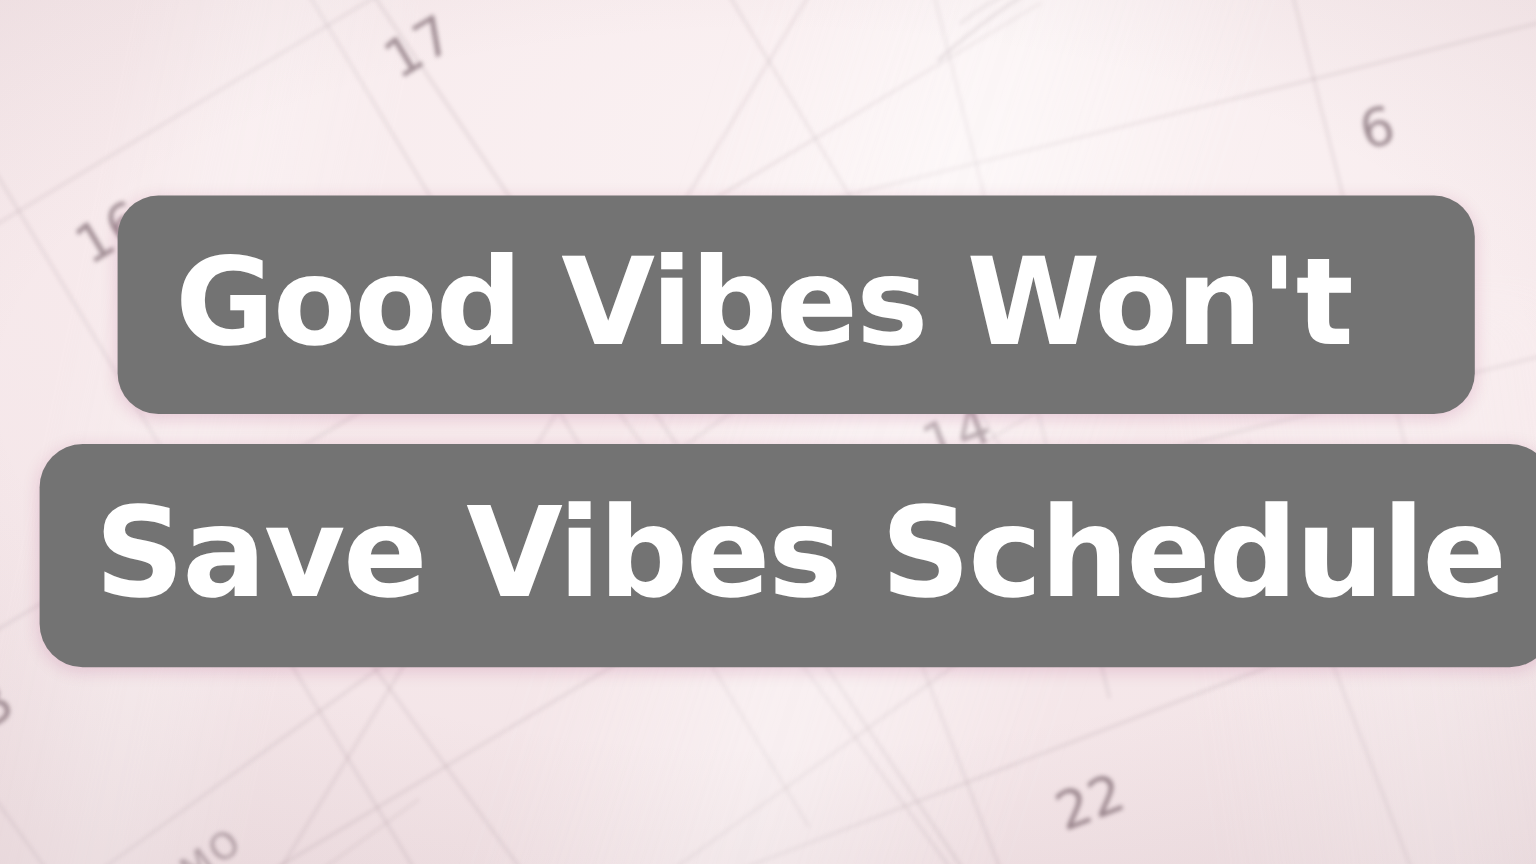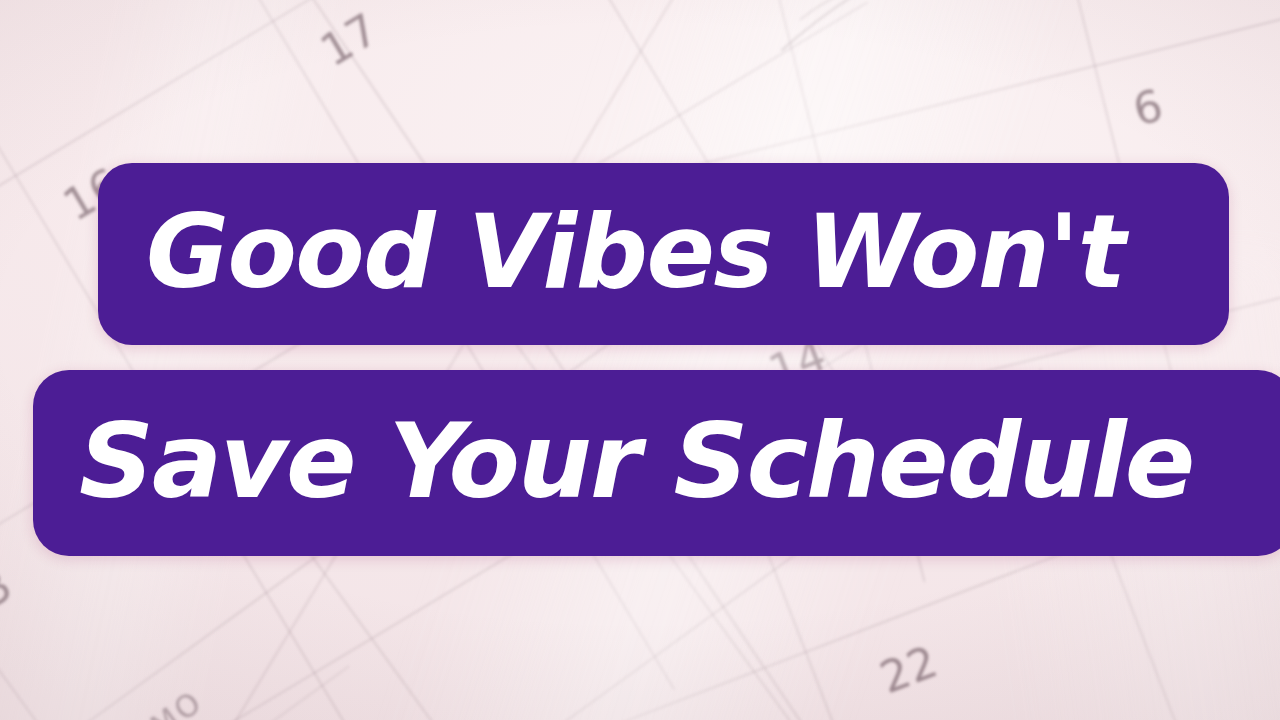--- a/index.html
+++ b/index.html
@@ -117,23 +117,22 @@
     position: absolute;
     inset: -40px;
     filter: blur(1.6px);
   }
 
   
   .bar {
     position: absolute;
     display: flex;
     align-items: center;
-    background: #4c1d95;
+    background: #737373;
     box-shadow: 0 3px 14px rgba(140, 0, 80, 0.16);
-    font-style: italic;
   }
   #bar-1 {
     left: 98px;
     top: 163px;
     width: 1083px;
     height: 182px;
     border-radius: 34px;
     padding-left: 48px;
   }
   #bar-2 {
@@ -235,16 +234,16 @@
     <div class="sheen s2"></div>
     <div class="sheen s3"></div>
     <div class="vignette"></div>
   </div>
 
   <div class="bar" id="bar-1">
     <span class="bar-text">Good Vibes Won't</span>
   </div>
 
   <div class="bar" id="bar-2">
-    <span class="bar-text">Save Your Schedule</span>
+    <span class="bar-text">Save Vibes Schedule</span>
   </div>
 
 </div>
 
 </body></html>

